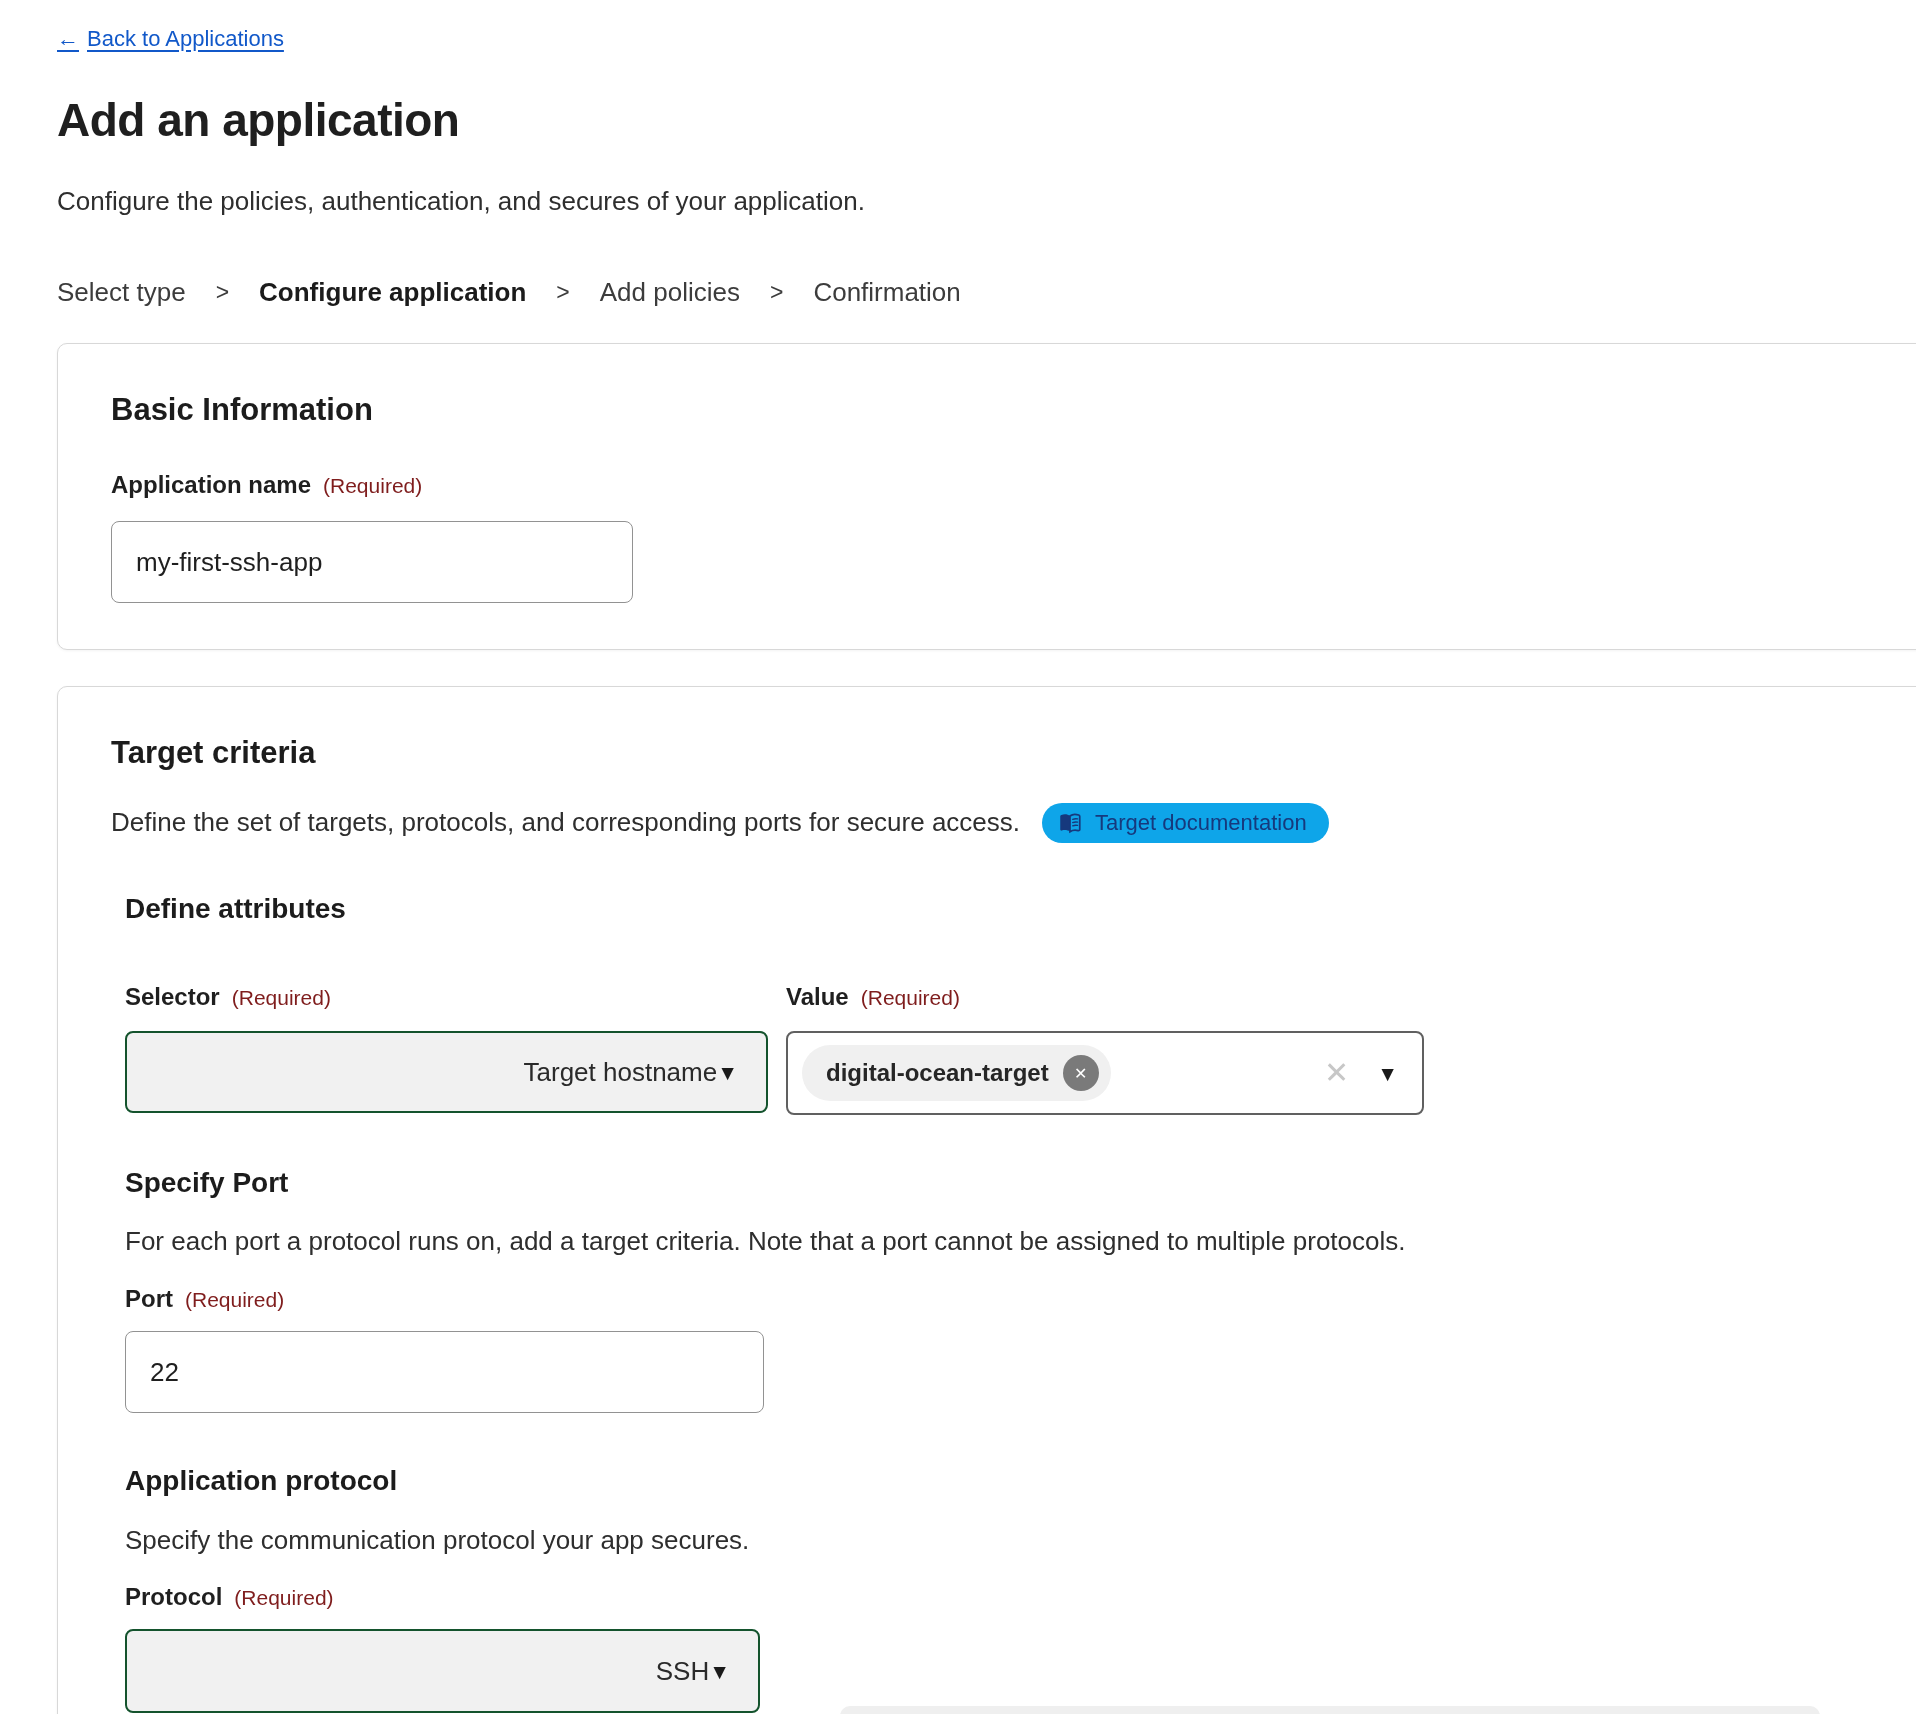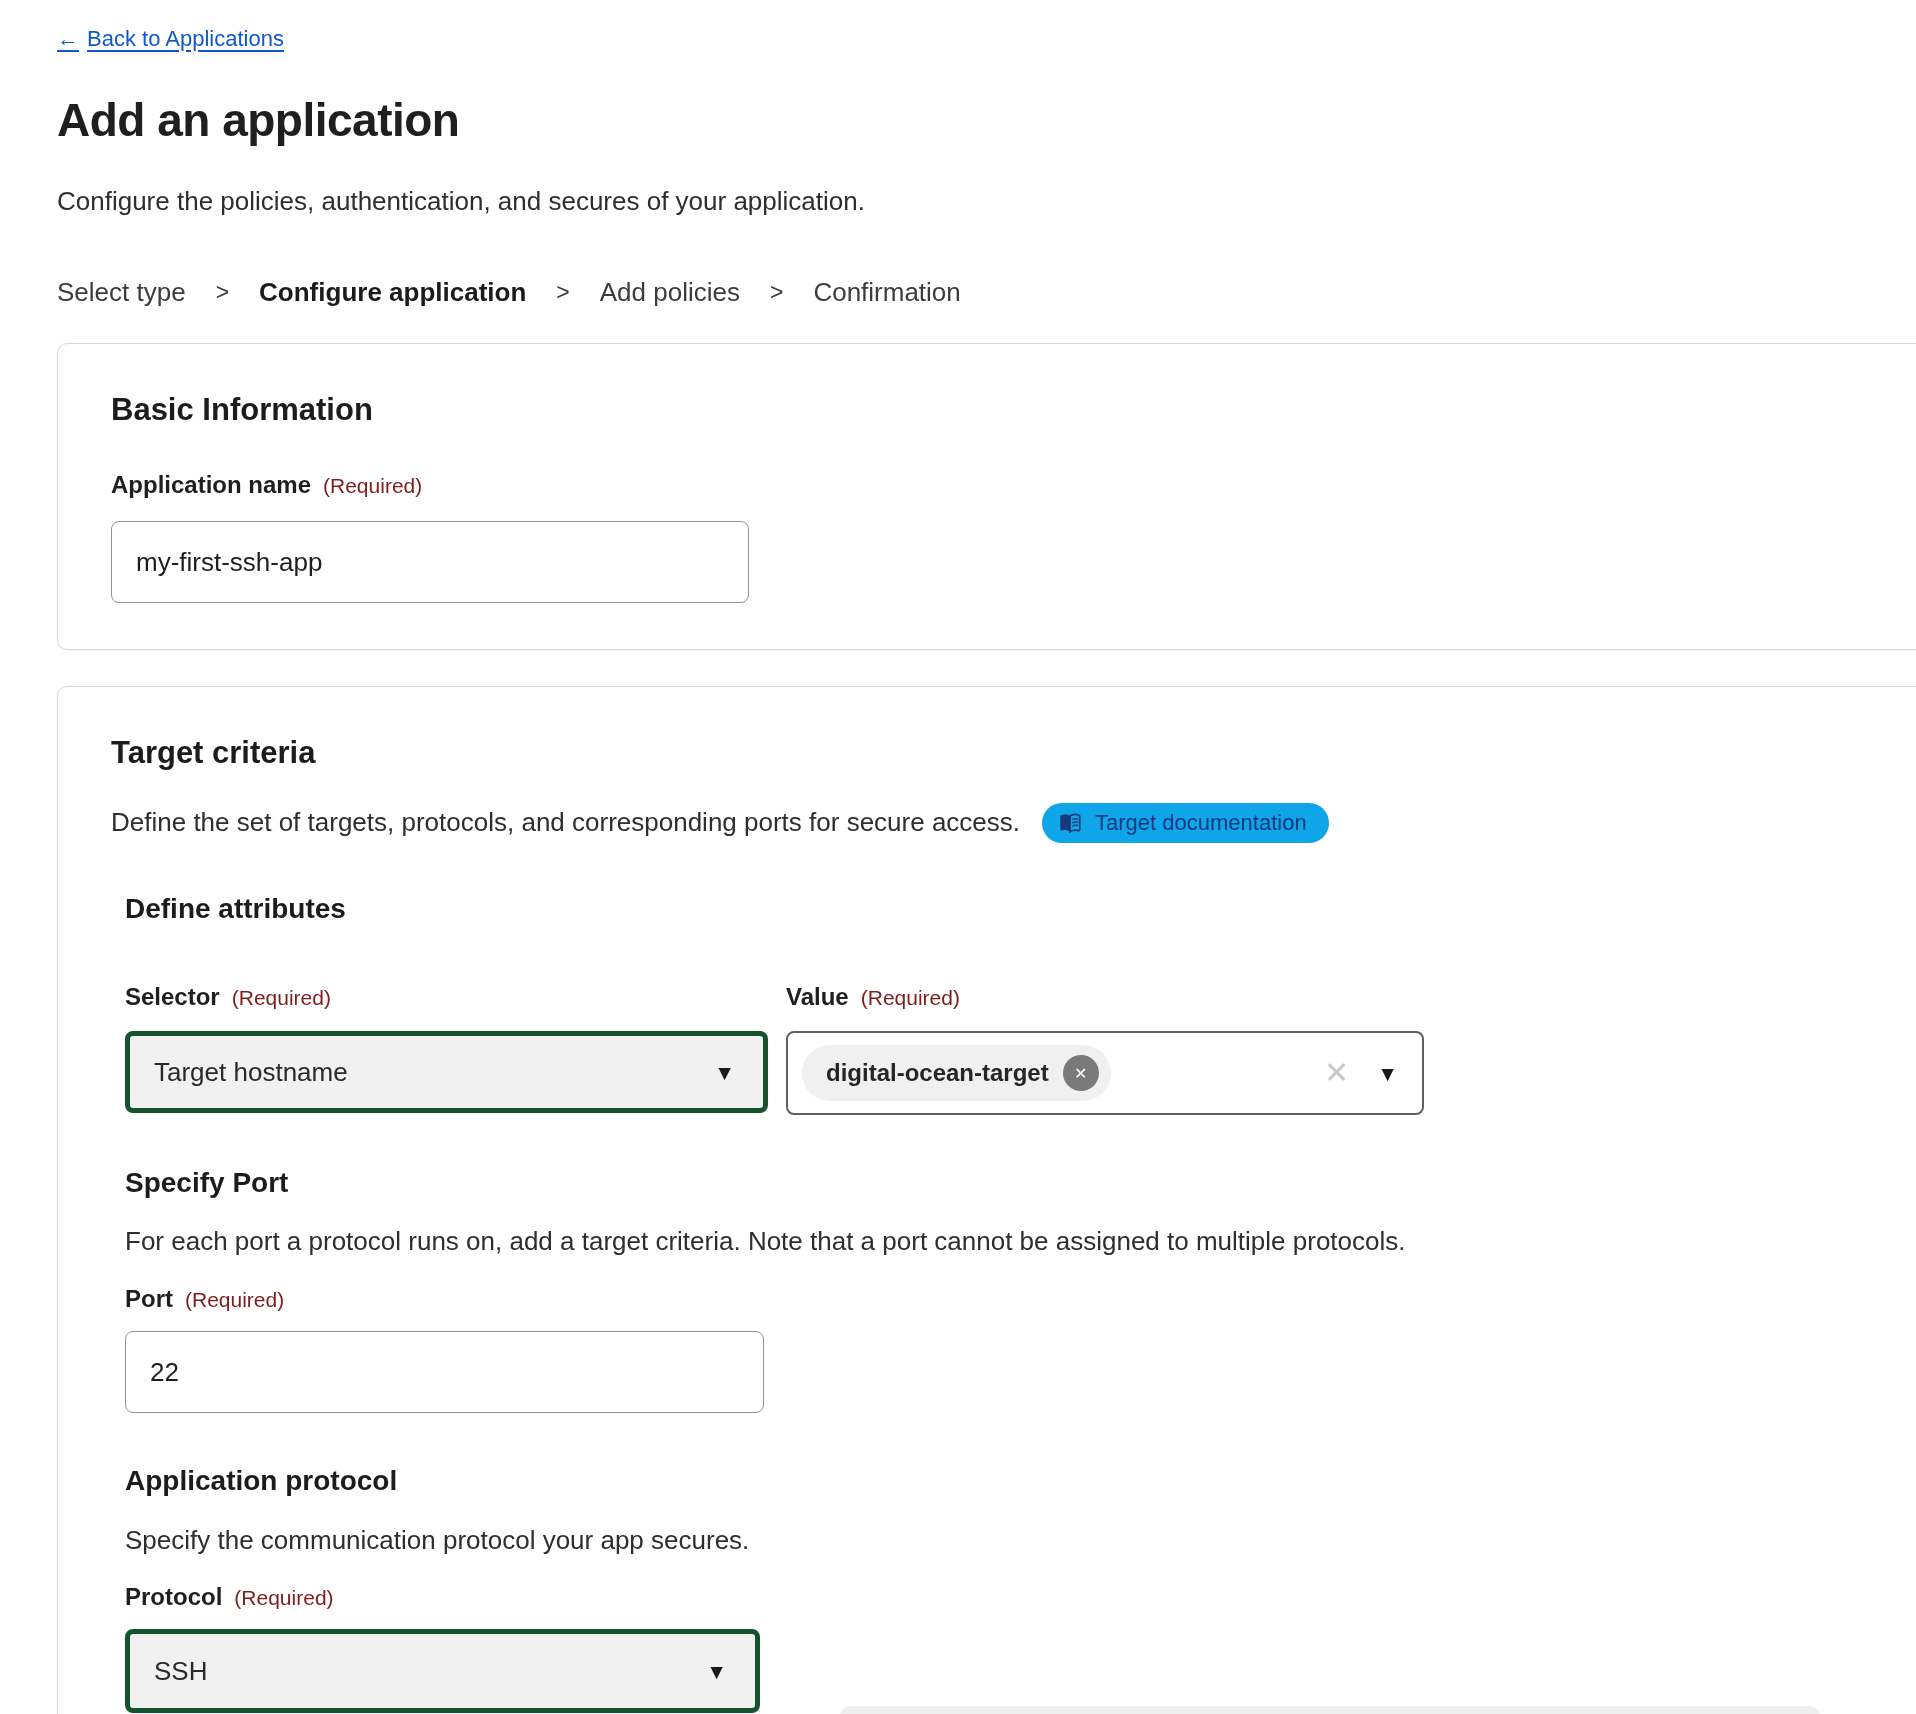--- a/index.html
+++ b/index.html
@@ -44,42 +44,42 @@
   .required { font-size:21px; color:#7f1d1d; font-weight:400; }
 
   input.text-input {
     display:block; height:82px; border:1px solid #929292; border-radius:8px;
     font-family:"Liberation Sans", sans-serif; font-size:26px; color:#1f1f1f;
     padding:0 24px; background:#ffffff; outline:none;
   }
 
   
   .card-1 .label-row { margin-top:44px; }
-  .app-name-input { margin-top:22px; width:638px; }
+  .app-name-input { margin-top:22px; width:522px; }
 
   
   .tc-desc-row { margin-top:32px; display:flex; align-items:center; gap:22px; }
   .doc-badge {
     display:inline-flex; align-items:center; gap:12px;
     background:#0ea5e9; color:#16397d; border-radius:999px;
     padding:7px 22px 7px 15px; font-size:22px; font-weight:500; cursor:pointer;
   }
   .doc-badge svg { display:block; }
 
   .subsection { margin-left:14px; }
   .subsection .h3.first { margin-top:50px; }
 
   .attr-labels { margin-top:30px; display:flex; }
   .attr-labels .col1 { width:643px; }
   .attr-labels .col2 { margin-left:18px; width:638px; }
   .attr-fields { margin-top:20px; display:flex; }
 
   .select-box {
-    background:#f1f1f1; border:5px solid #14532d; border-radius:8px;
-    height:82px; display:flex; align-items:center; justify-content:space-between;
+    background:#f1f1f1; border:2px solid #14532d; border-radius:8px;
+    height:82px; display:flex; align-items:center; justify-content:flex-end;
     padding:0 28px 0 24px; font-size:26px; color:#2a2a2a; cursor:pointer;
   }
   .selector-box { width:643px; }
   .caret { font-size:21px; color:#1a1a1a; line-height:1; }
 
   .multiselect {
     margin-left:18px; width:638px; height:84px; background:#ffffff;
     border:2px solid #606060; border-radius:8px;
     display:flex; align-items:center; justify-content:space-between;
     padding:0 24px 0 14px; cursor:pointer;

